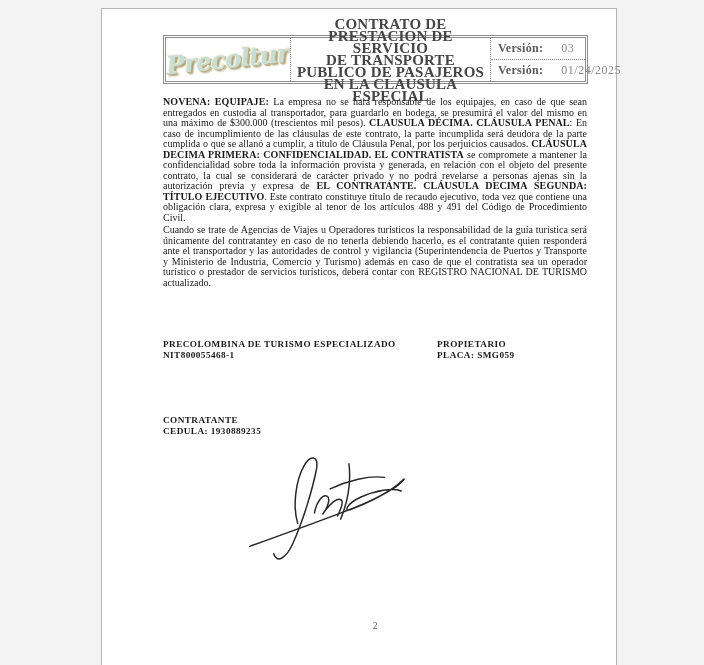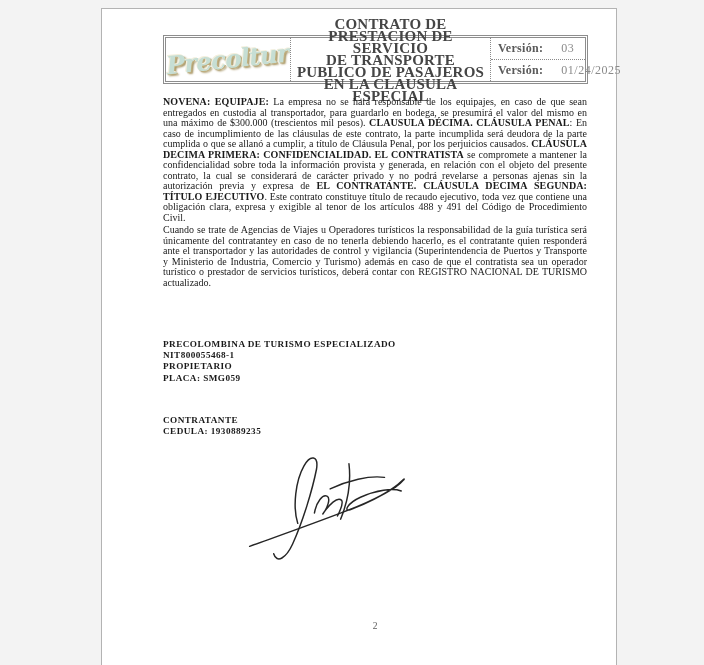--- a/index.html
+++ b/index.html
@@ -85,21 +85,20 @@
   }
   .para b { letter-spacing: 0.1px; }
   .para1 { top: 88px; }
   .para2 { top: 216px; }
   
   .sig-row {
     position: absolute;
     left: 61px; top: 330px;
     width: 424px;
     display: flex;
-    flex-direction: column;
   }
   .sig-block {
     font-weight: bold;
     font-size: 9.2px;
     line-height: 11.2px;
     color: #1a1a1a;
     letter-spacing: 0.45px;
     white-space: nowrap;
   }
   .sig-col-left { width: 274px; }

